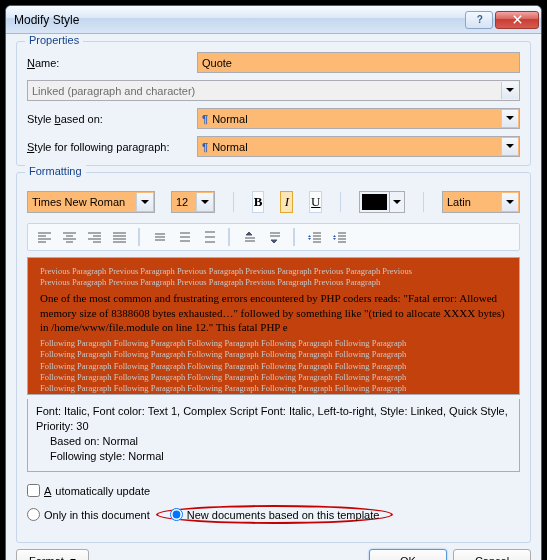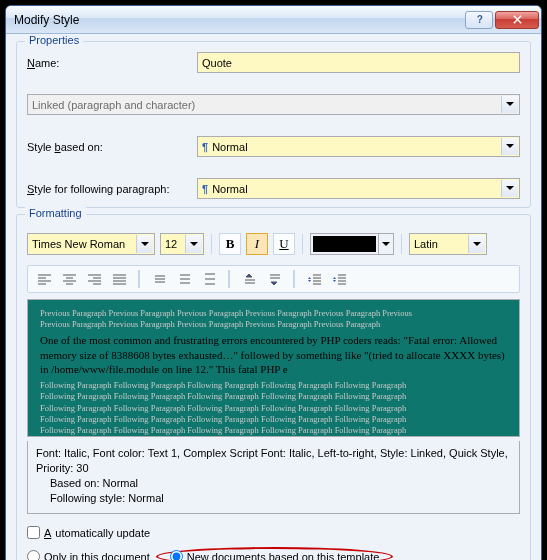--- a/index.html
+++ b/index.html
@@ -6,48 +6,48 @@
 body{background:#000;padding:5px}
 .window{width:537px;background:#eef3fa;border:1px solid #3b5f8f;border-radius:6px;overflow:hidden;box-shadow:0 0 8px rgba(0,0,0,.4)}
 .titlebar{height:28px;background:linear-gradient(#f7fbff,#dce8f7 45%,#c4d7ef 46%,#d9e6f6);display:flex;align-items:center;padding:0 2px 0 8px;border-bottom:1px solid #9fb9d9}
 .titlebar .title{flex:1;color:#000;font-size:12px}
 .titlebar .btn{width:28px;height:18px;margin-left:2px;border:1px solid #8aa6c8;border-radius:3px;display:flex;align-items:center;justify-content:center;background:linear-gradient(#f3f8ff,#d5e3f4);cursor:pointer}
 .titlebar .btn.close{width:44px;background:linear-gradient(#f3a4a0,#d8645c 45%,#c83e34 46%,#d65a50);border-color:#9e3a32;color:#fff}
 .titlebar .btn svg{width:11px;height:11px}
 .body{padding:7px 10px 10px}
 .group{border:1px solid #c7d6e9;border-radius:3px;padding:10px 10px 8px;margin-bottom:6px;position:relative;background:#eef3fa}
 .group-title{position:absolute;top:-8px;left:8px;background:#eef3fa;padding:0 4px;font-size:11px;color:#15428b}
-.row{display:flex;align-items:center;margin-bottom:21px}
+.row{display:flex;align-items:center;margin-bottom:7px}
 .row label{width:170px}
 .row label.u{display:inline-block}
 .row label .ul{text-decoration:underline}
-.combo,.input{flex:1;height:21px;border:1px solid #abadb3;background:#fef9c3;padding:0 4px;display:flex;align-items:center;position:relative}
+.combo,.input{flex:1;height:21px;border:1px solid #abadb3;background:#fdba74;padding:0 4px;display:flex;align-items:center;position:relative}
 .combo.disabled{background:#f0f0f0;color:#6d6d6d}
 .combo .arrow{position:absolute;right:1px;top:1px;bottom:1px;width:17px;background:linear-gradient(#f5f8fc,#e2e9f3);border-left:1px solid #c5cfdb;display:flex;align-items:center;justify-content:center}
 .combo .arrow::after{content:"";border:4px solid transparent;border-top-color:#000;margin-top:3px}
 .combo .pilcrow{color:#2b5fc0;font-weight:bold;margin-right:4px}
 .formatting{padding:8px 0 4px}
-.toolbar{display:flex;align-items:center;gap:5px;margin-bottom:10px;flex-wrap:nowrap}
+.toolbar{display:flex;align-items:center;gap:16px;margin-bottom:10px;flex-wrap:nowrap}
 .combo.sm{flex:0 0 auto;width:128px;height:22px}
 .combo.xs{flex:0 0 auto;width:44px;height:22px}
 .sep{width:1px;height:20px;background:#c7d6e9;margin:0 2px}
 .tbtn{width:22px;height:22px;border:1px solid #c7d6e9;background:#fafcfe;display:flex;align-items:center;justify-content:center;cursor:pointer}
 .tbtn.b{font-weight:bold;font-family:"Times New Roman",serif;font-size:13px}
 .tbtn.i{font-style:italic;font-family:"Times New Roman",serif;font-size:13px;background:#fce6b8;border-color:#e0a930}
 .tbtn.u{text-decoration:underline;font-family:"Times New Roman",serif;font-size:13px}
 .colorbox{width:84px;height:22px;border:1px solid #abadb3;display:flex}
 .colorbox .swatch{flex:1;background:#000;margin:2px}
 .colorbox .arrow{width:15px;border-left:1px solid #abadb3;display:flex;align-items:center;justify-content:center}
 .colorbox .arrow::after{content:"";border:4px solid transparent;border-top-color:#000;margin-top:3px}
 .combo.lang{flex:0 0 auto;width:78px;height:22px}
 .toolbar2{display:flex;align-items:center;gap:3px;padding:3px 5px;border:1px solid #c7d6e9;border-radius:2px;margin-bottom:6px;background:#f7fafd}
 .ibtn{width:22px;height:20px;display:flex;align-items:center;justify-content:center;cursor:pointer}
 .ibtn svg{width:15px;height:13px}
 .tsep{width:2px;height:18px;margin:0 5px;background:#c7d6e9}
-.preview{border:1px solid #abadb3;height:138px;background:#0f766e;padding:8px 12px;overflow:hidden;margin-bottom:4px}
+.preview{border:1px solid #abadb3;height:138px;background:#c2410c;padding:8px 12px;overflow:hidden;margin-bottom:4px}
 .preview .ghost{color:#c8c8c8;font-size:8.5px;font-family:"Times New Roman",serif;line-height:1.2;margin-bottom:1px;white-space:nowrap;overflow:hidden}
 .preview .sample{font-family:"Times New Roman",serif;font-size:11px;line-height:1.3;margin:4px 0}
 .desc{border:1px solid #abadb3;border-top:none;padding:5px 8px 8px;font-size:11px;line-height:1.35;margin-bottom:8px;background:#eef3fa}
 .desc .indent{padding-left:14px}
 .checks{margin-bottom:6px}
 .checks label{margin-right:18px;display:inline-flex;align-items:center;gap:4px}
 .checks input{width:13px;height:13px}
 .radios{margin-bottom:10px;display:flex;align-items:center;gap:6px}
 .radios label{display:inline-flex;align-items:center;gap:4px}
 .radios input{width:13px;height:13px}

